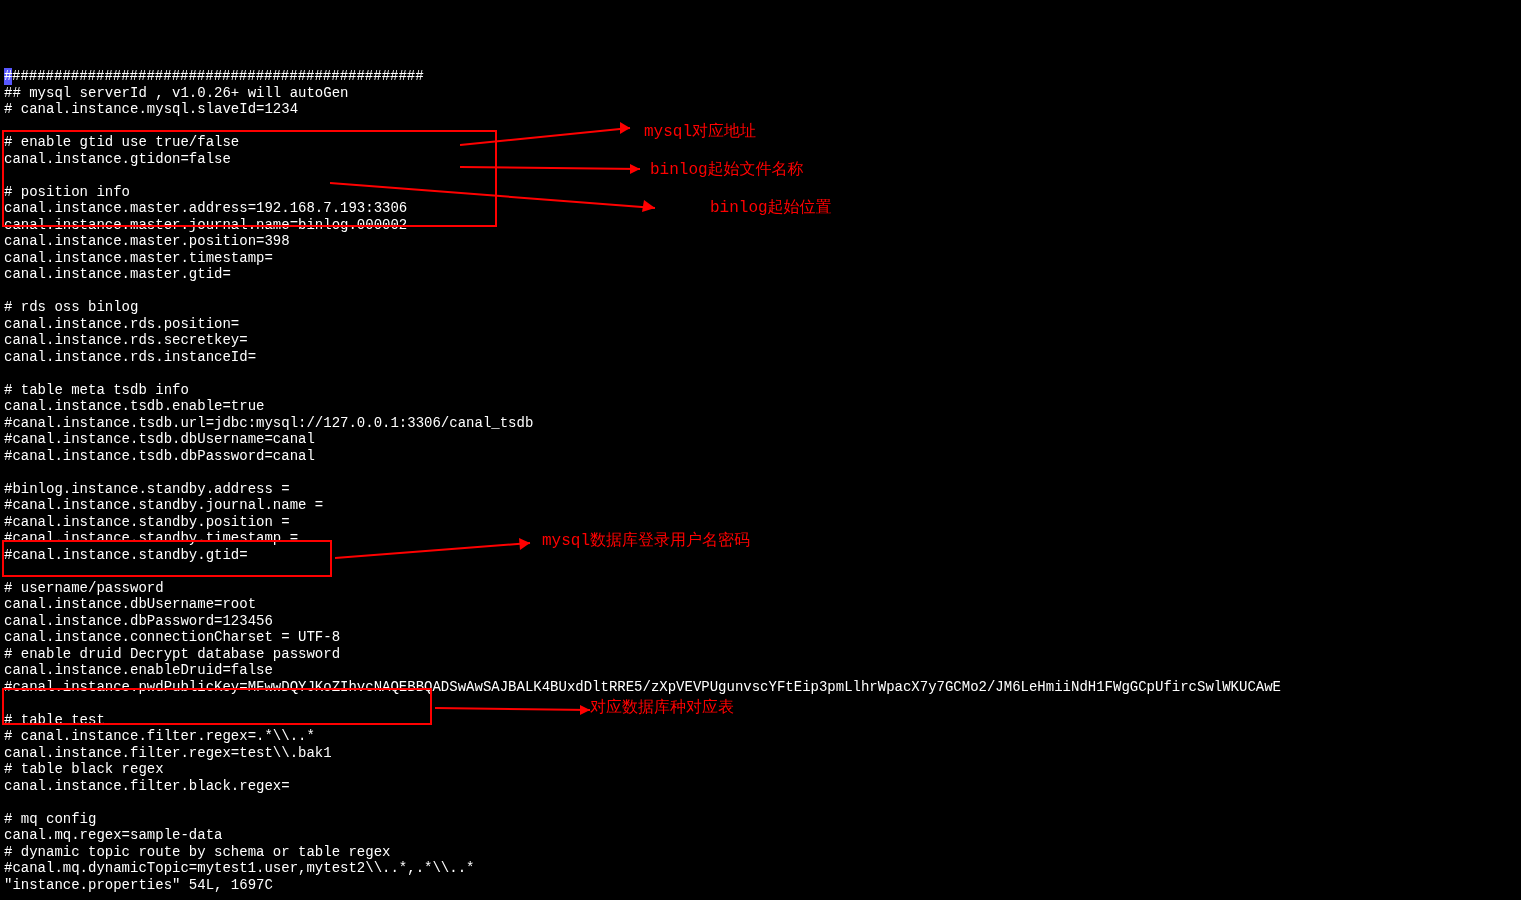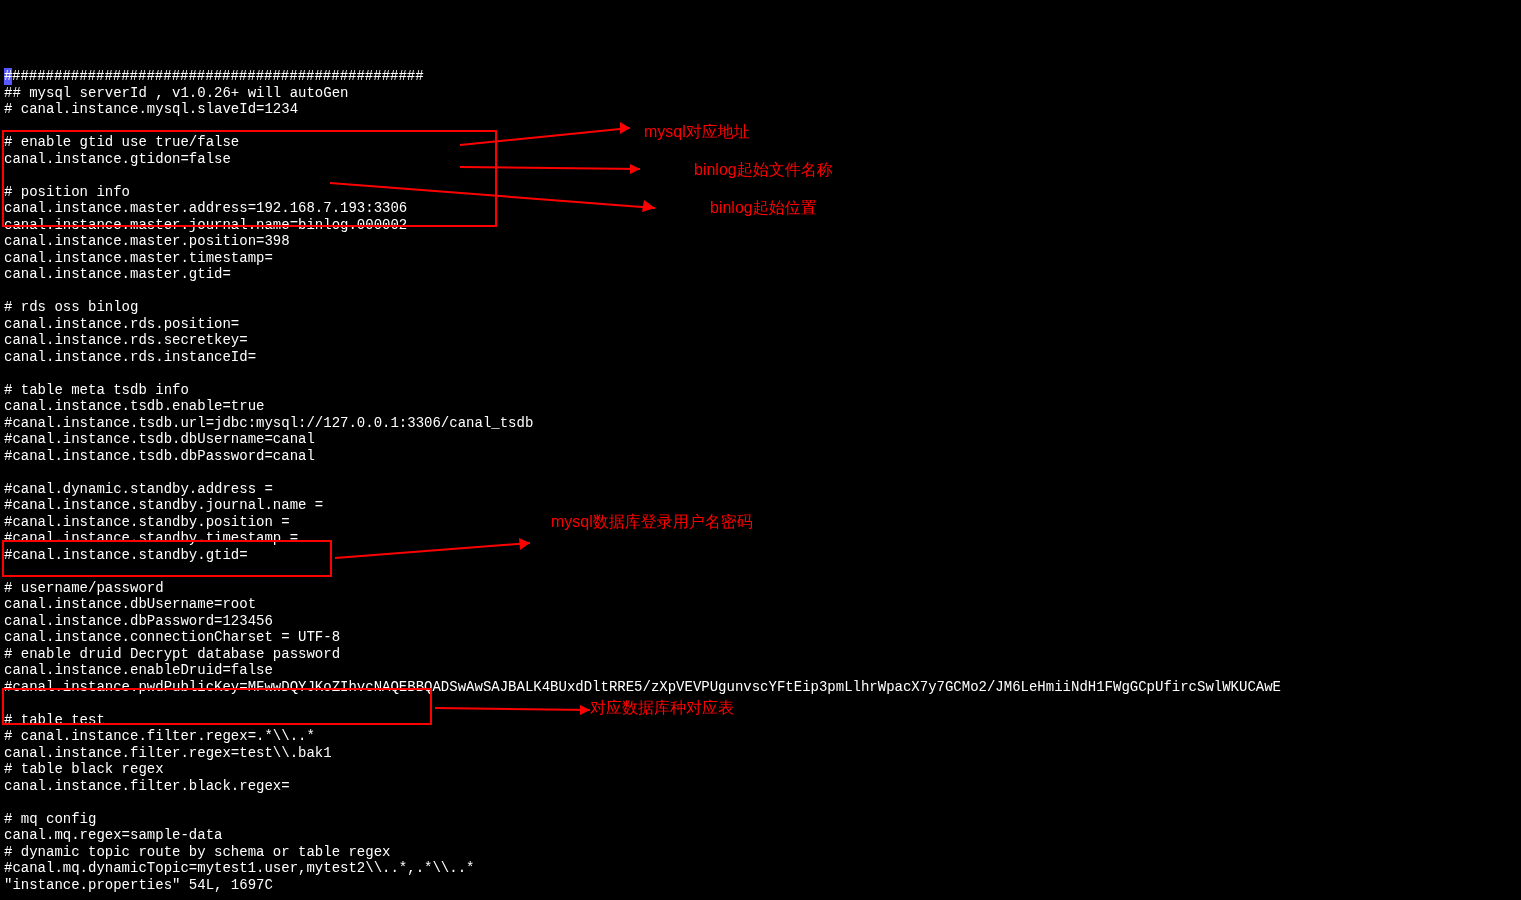--- a/index.html
+++ b/index.html
@@ -29,28 +29,28 @@
       position: absolute;
       pointer-events: none;
     }
     .box1 { top: 130px; left: 2px; width: 495px; height: 97px; }
     .box2 { top: 540px; left: 2px; width: 330px; height: 37px; }
     .box3 { top: 688px; left: 2px; width: 430px; height: 37px; }
     .annotation {
       position: absolute;
       color: #ff0000;
       font-size: 16px;
-      font-family: Liberation Sans, sans-serif;
+      font-family: Liberation Mono, monospace;
       white-space: nowrap;
       text-align: center;
     }
     .ann1 { top: 124px; left: 644px; }
-    .ann2 { top: 162px; left: 650px; margin-left: 44px; }
+    .ann2 { top: 162px; left: 650px; }
     .ann3 { top: 200px; left: 710px; }
-    .ann4 { top: 514px; left: 542px; margin-left: 9px; }
+    .ann4 { top: 533px; left: 542px; }
     .ann5 { top: 700px; left: 590px; }
     .arrow {
       position: absolute;
       pointer-events: none;
     }
     .arrow line, .arrow path { stroke: #ff0000; stroke-width: 2; fill: none; }
     .arrow polygon { fill: #ff0000; }
   </style>
 </head>
 <body>
@@ -75,21 +75,21 @@
 <span>canal.instance.rds.position=</span>
 <span>canal.instance.rds.secretkey=</span>
 <span>canal.instance.rds.instanceId=</span>
 <span></span>
 <span># table meta tsdb info</span>
 <span>canal.instance.tsdb.enable=true</span>
 <span>#canal.instance.tsdb.url=jdbc:mysql://127.0.0.1:3306/canal_tsdb</span>
 <span>#canal.instance.tsdb.dbUsername=canal</span>
 <span>#canal.instance.tsdb.dbPassword=canal</span>
 <span></span>
-<span>#canal.dynamic.standby.address =</span>
+<span>#binlog.instance.standby.address =</span>
 <span>#canal.instance.standby.journal.name =</span>
 <span>#canal.instance.standby.position =</span>
 <span>#canal.instance.standby.timestamp =</span>
 <span>#canal.instance.standby.gtid=</span>
 <span></span>
 <span># username/password</span>
 <span>canal.instance.dbUsername=root</span>
 <span>canal.instance.dbPassword=123456</span>
 <span>canal.instance.connectionCharset = UTF-8</span>
 <span># enable druid Decrypt database password</span>

